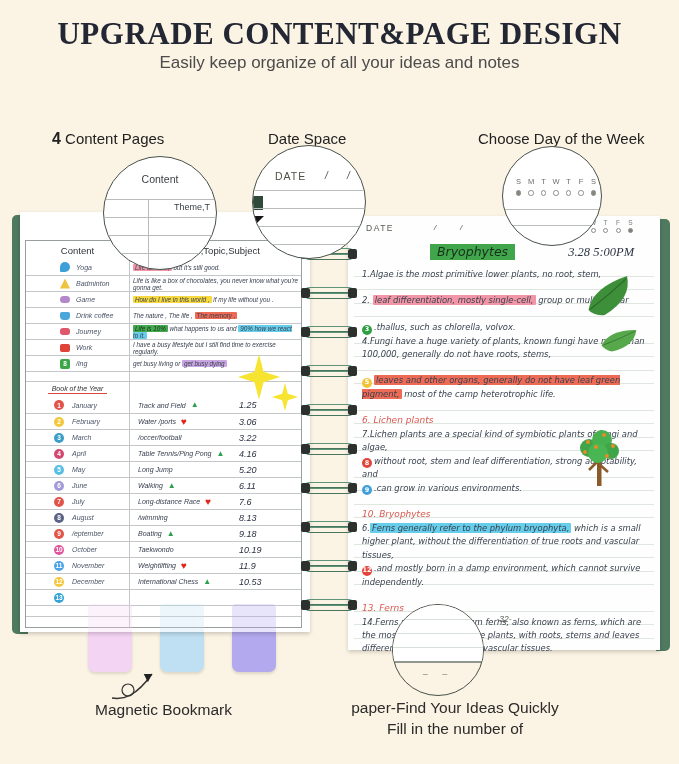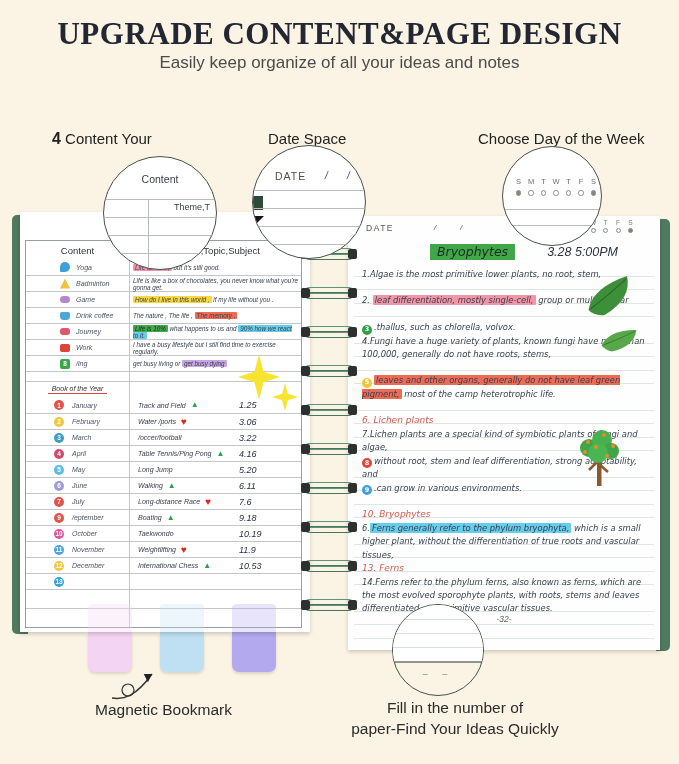--- a/index.html
+++ b/index.html
@@ -114,24 +114,24 @@
   .rp-slash { position:absolute; top:7px; font-size:8px; color:#565b52; font-style:italic; }
   .rp-corner { position:absolute; left:2px; top:4px; width:0; height:0; border-left:10px solid #141414; border-bottom:10px solid transparent; }
   .rp-days { position:absolute; left:204px; top:3px; display:flex; gap:5.5px; }
   .rp-dots { position:absolute; left:204px; top:12px; display:flex; gap:5.5px; }
   .rp-days span { width:7px; text-align:center; font-size:6.5px; color:#7a7f76; }
   .rp-dots i { width:7px; display:flex; justify-content:center; }
   .rp-dots i b { width:5px; height:5px; border:.9px solid #8a8f88; border-radius:50%; background:#fdfefd; }
   .rp-dots i.on b { background:#7c817a; }
   .ruled { position:absolute; left:6px; right:6px; top:34px; bottom:6px;
     background:repeating-linear-gradient(to bottom, transparent 0 12.5px, #dfe5df 12.5px 13.4px); }
-  .rp-titlerow { position:absolute; left:14px; top:28px; right:10px; display:flex; align-items:baseline; font-style:italic; }
+  .rp-titlerow { position:absolute; left:14px; top:28px; right:10px; display:flex; align-items:baseline; font-style:italic;gap:29px; }
   .rp-note-title { margin-left:68px; background:#41a64b; color:#17301b; font-size:12.5px; padding:0 7px 1px;
     font-family:"DejaVu Sans", sans-serif; }
-  .rp-datetime { margin-left:32px; font-size:12.5px; color:#2c3444; font-family:Liberation Sans, sans-serif; }
+  .rp-datetime { margin-left:24px; font-size:12.5px; color:#2c3444; font-family:Liberation Serif, serif; }
   .notes { position:absolute; left:14px; top:52px; width:292px; font-family:"DejaVu Sans", sans-serif;
     font-style:italic; font-size:8.4px; line-height:13.4px; color:#39414f; }
   .note.gap { margin-bottom:13px; }
   .note-header { color:#d95a50; font-size:9px; }
   .nbadge { display:inline-flex; width:10px; height:10px; border-radius:50%; color:#fff; font-size:6.5px; font-weight:bold;
     font-style:normal; align-items:center; justify-content:center; vertical-align:-1px; margin-right:2px; }
   .rp-pagenum { position:absolute; left:0; top:398px; width:100%; text-align:center; font-size:8.5px; color:#5c6158; font-style:italic; }
 
   
   .deco { position:absolute; z-index:4; }
@@ -151,21 +151,21 @@
   .arrow-svg { position:absolute; left:106px; top:652px; z-index:4; }
 </style>
 </head>
 <body>
 
 <div class="stage">
 
   <div class="main-title">UPGRADE CONTENT&amp;PAGE DESIGN</div>
   <div class="sub-title">Easily keep organize of all your ideas and notes</div>
 
-  <div class="callout-label cl-content"><b>4</b><span> Content Your</span></div>
+  <div class="callout-label cl-content"><b>4</b><span> Content Pages</span></div>
   <div class="callout-label cl-date">Date Space</div>
   <div class="callout-label cl-day">Choose Day of the Week</div>
 
   <div class="left-cover"></div>
   <div class="right-cover"></div>
 
   <div class="left-page">
     <div class="lp-title">Content</div>
     <div class="ctable">
       <div class="trow thead">
@@ -314,20 +314,30 @@
           </div>
           <div class="trow month-row">
             <div class="tcol1">
               <span class="mbadge" style="background: rgb(226, 84, 74);">7</span>
               <span class="mlabel">July</span>
             </div>
             <div class="tcol2 sportcell">
               <span class="sport">Long-distance Race</span>
               <span class="sym heart">♥</span>
               <span class="mdate">7.6</span>
+            </div>
+          </div>
+          <div class="trow month-row">
+            <div class="tcol1">
+              <span class="mbadge" style="background: rgb(90, 98, 133);">8</span>
+              <span class="mlabel">August</span>
+            </div>
+            <div class="tcol2 sportcell">
+              <span class="sport">/wimming</span>
+              <span class="mdate">8.13</span>
             </div>
           </div>
           <div class="trow month-row">
             <div class="tcol1">
               <span class="mbadge" style="background: rgb(226, 84, 74);">9</span>
               <span class="mlabel">/eptember</span>
             </div>
             <div class="tcol2 sportcell">
               <span class="sport">Boating</span>
               <span class="sym tri">▲</span>
@@ -435,20 +445,21 @@
         <div class="note note-line gap"><span>2. </span><span class="hl hl-pink">leaf differentiation, mostly single-cell,</span><span> group or multicellular</span></div>
         <div class="note note-line"><span class="nbadge" style="background: rgb(46, 158, 68);">3</span><span>.thallus, such as chlorella, volvox.</span></div>
         <div class="note note-line gap"><span>4.Fungi have a huge variety of plants, known fungi have more than 100,000, generally do not have roots, stems,</span></div>
         <div class="note note-line gap"><span class="nbadge" style="background: rgb(240, 197, 58);">5</span><span class="hl hl-red">leaves and other organs, generally do not have leaf green pigment,</span><span> most of the camp heterotrophic life.</span></div>
         <div class="note note-header"><span>6. Lichen plants</span></div>
         <div class="note note-line"><span>7.Lichen plants are a special kind of symbiotic plants of fungi and algae,</span></div>
         <div class="note note-line"><span class="nbadge" style="background: rgb(226, 68, 58);">8</span><span>without root, stem and leaf differentiation, strong adaptability, and</span></div>
         <div class="note note-line gap"><span class="nbadge" style="background: rgb(63, 159, 216);">9</span><span>.can grow in various environments.</span></div>
         <div class="note note-header"><span>10. Bryophytes</span></div>
         <div class="note note-line"><span>6.</span><span class="hl hl-blue">Ferns generally refer to the phylum bryophyta,</span><span> which is a small higher plant, without the differentiation of true roots and vascular tissues,</span></div>
+        <div class="note note-line gap"><span class="nbadge" style="background: rgb(226, 68, 58);">12</span><span>.and mostly born in a damp environment, which cannot survive independently.</span></div>
         <div class="note note-header"><span>13. Ferns</span></div>
         <div class="note note-line"><span>14.Ferns refer to the phylum ferns, also known as ferns, which are the most evolved sporophyte plants, with roots, stems and leaves differentiated, and primitive vascular tissues.</span></div>
       </div>
     <div class="rp-pagenum">-32-</div>
   </div>
 
   <div class="spiral" id="spiral">
       <div class="coil" style="top: 248px;">
         <span class="ring"></span>
         <span class="ring r2"></span>
@@ -617,17 +628,17 @@
     <div class="mp-dash">‒  ‒</div>
   </div>
 
   <svg class="arrow-svg" width="72" height="52" viewBox="0 0 72 52">
     <path d="M6,46 C18,48 30,44 46,22" stroke="#333" stroke-width="1.4" fill="none"></path>
     <circle cx="22" cy="38" r="6" stroke="#333" stroke-width="1.2" fill="none"></circle>
     <polygon points="46,22 38,24 44,31" fill="#222" transform="rotate(14 46 22)"></polygon>
   </svg>
   <div class="cap-bookmark">Magnetic Bookmark</div>
   <div class="cap-fill">
+    <div>paper-Find Your Ideas Quickly</div>
     <div>Fill in the number of</div>
-    <div>paper-Find Your Ideas Quickly</div>
   </div>
 
 </div>
 
 </body></html>

